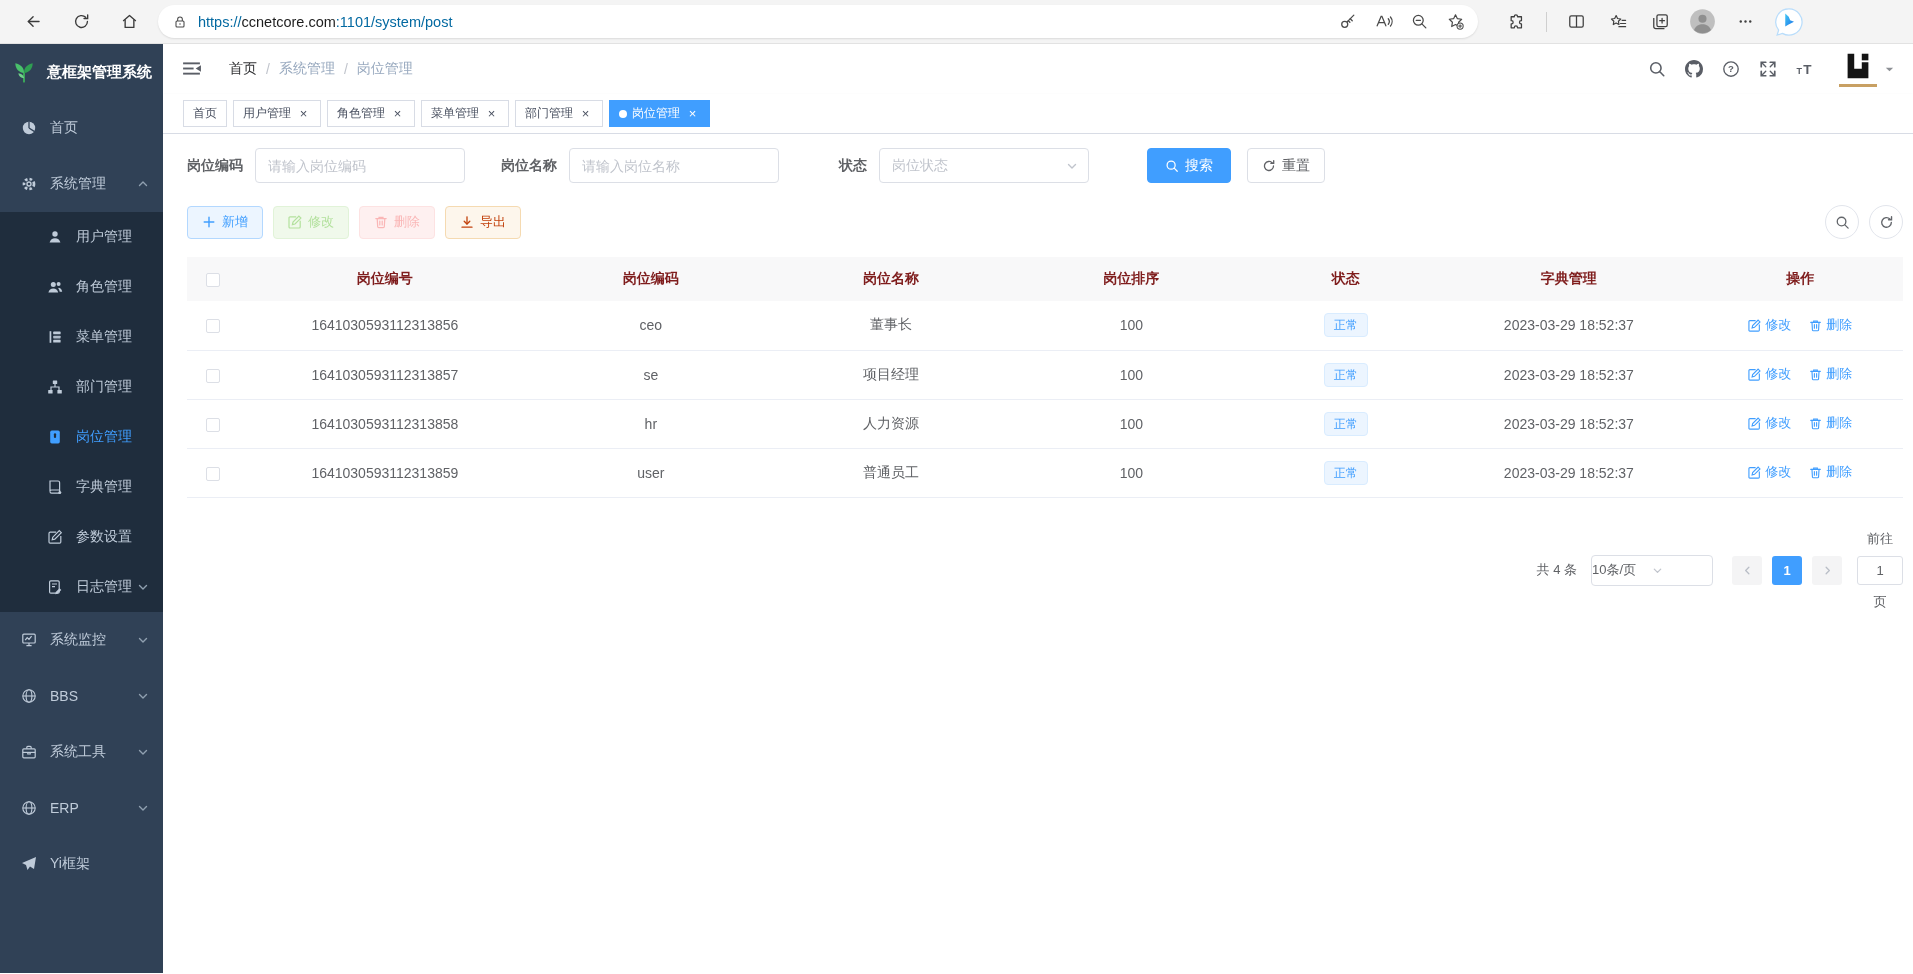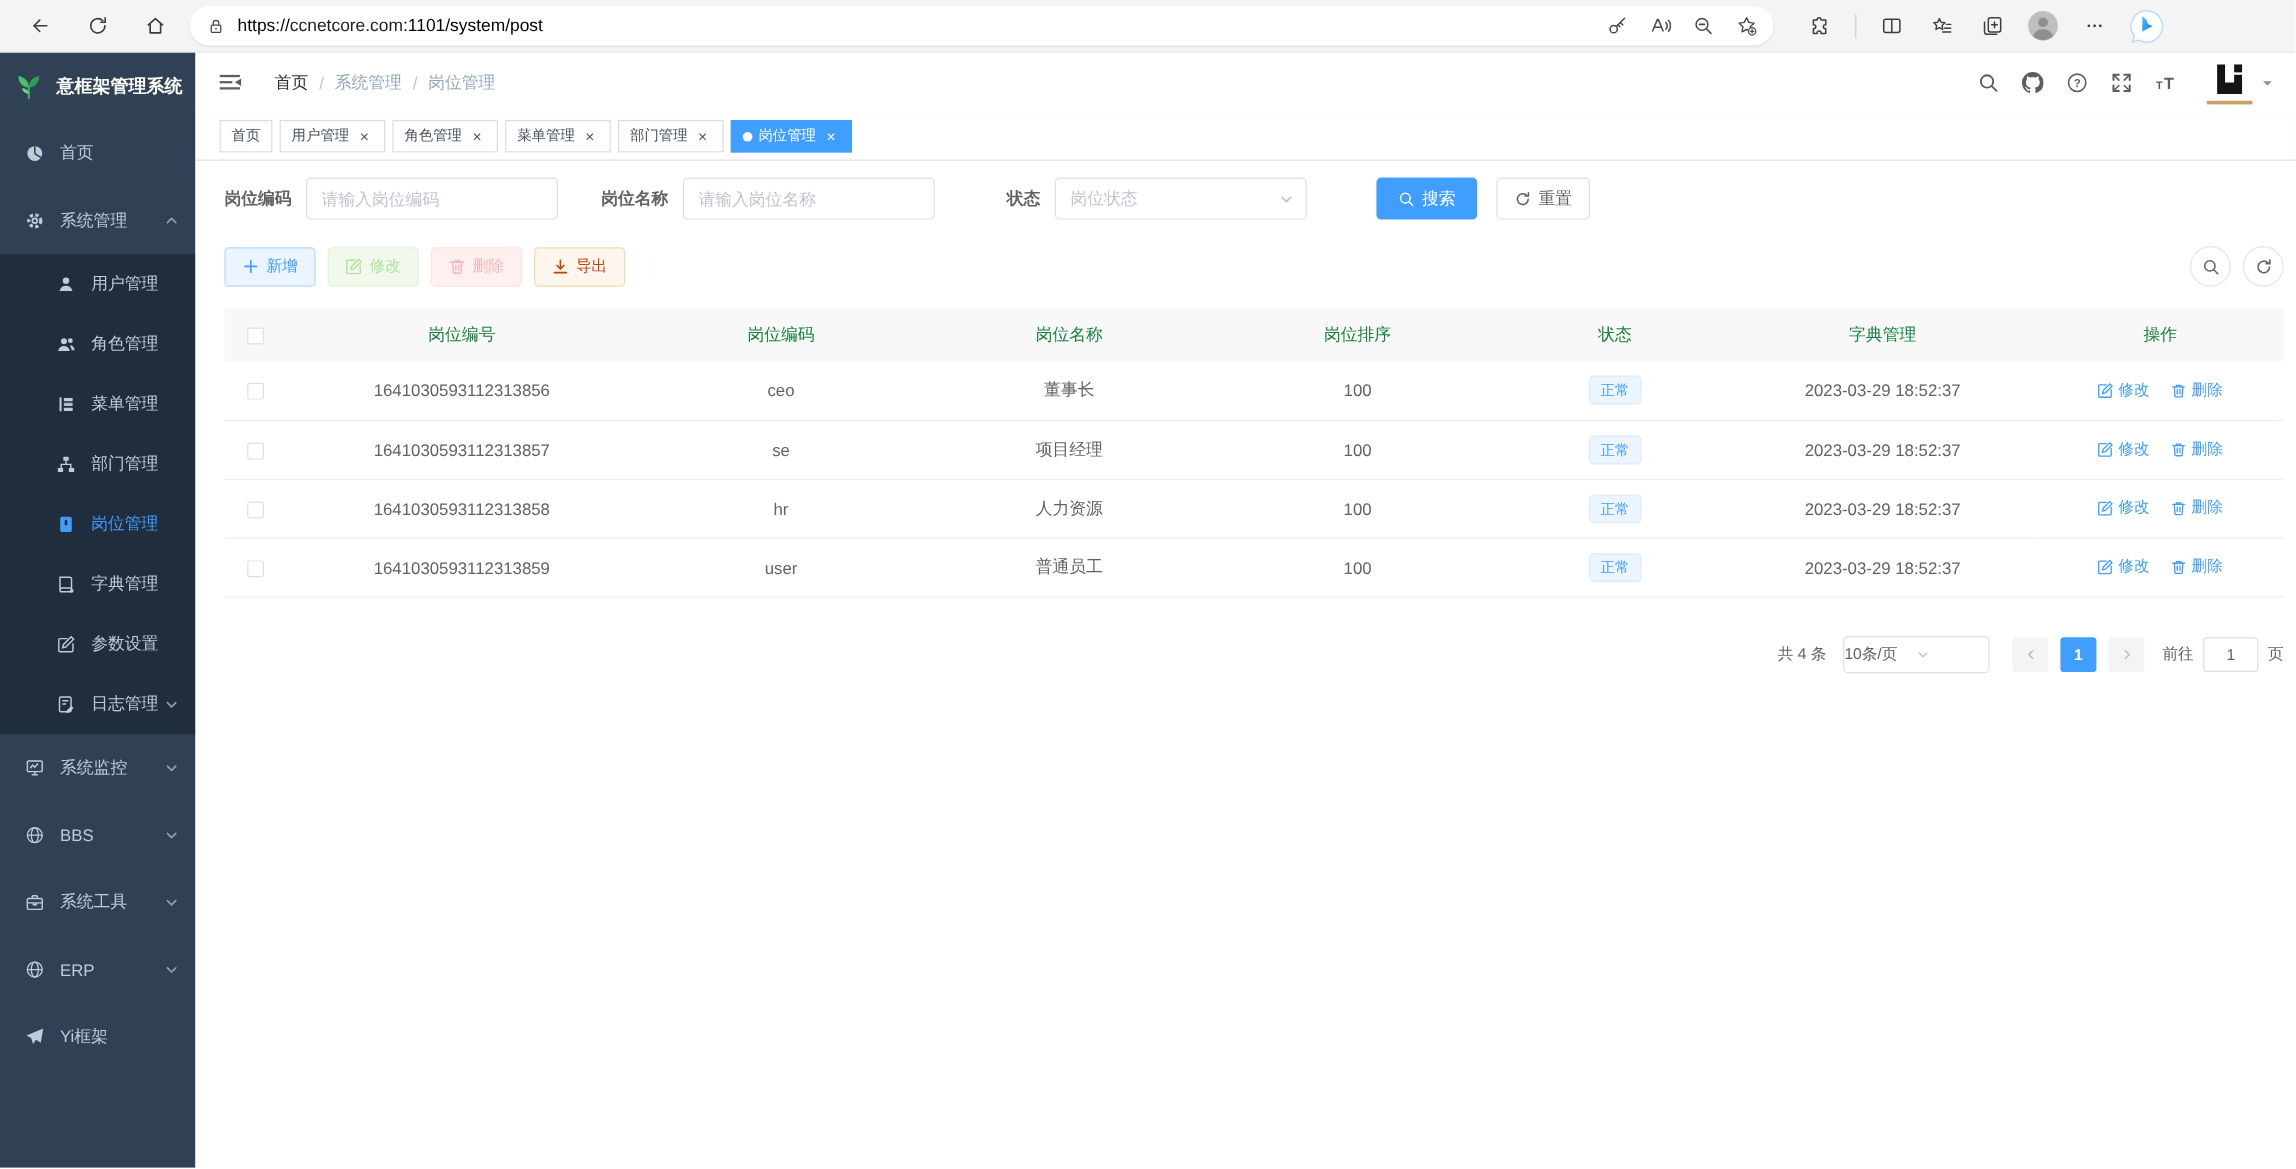--- a/index.html
+++ b/index.html
@@ -13,21 +13,21 @@
 
   
   .browser-bar{height:44px;background:#f4f4f4;border-bottom:1px solid #e2e2e2;display:flex;align-items:center;padding:0 10px;}
   .nav-group{display:flex;align-items:center;gap:26px;padding:0 18px 0 12px;}
   .b-icon{width:22px;height:22px;color:#3b3b3b;display:flex;align-items:center;justify-content:center;cursor:pointer;}
   .b-icon svg{width:19px;height:19px;}
   .url-pill{width:1320px;height:33px;background:#fff;border-radius:17px;display:flex;align-items:center;padding:0 8px 0 14px;box-shadow:0 1px 2px rgba(0,0,0,.10);}
   .url-pill .lock{width:16px;height:16px;color:#4a4a4a;}
   .url-pill .lock svg{width:16px;height:16px;}
   .url-text{flex:1;font-size:14.5px;color:#1d1d1d;margin-left:10px;white-space:nowrap;overflow:hidden;}
-  .url-text .dim{color:#000000;}
+  .url-text .dim{color:#0369a1;}
   .pill-icons{display:flex;align-items:center;gap:6px;}
   .pill-icons .b-icon{width:30px;height:28px;color:#4a4a4a;}
   .browser-right{display:flex;align-items:center;gap:16px;margin-left:26px;}
   .browser-right .b-icon{width:26px;height:26px;color:#3f3f3f;}
   .v-divider{width:1px;height:20px;background:#cfcfcf;}
   .b-avatar{width:27px;height:27px;}
   .b-avatar svg{width:27px;height:27px;}
   .bing{width:30px;height:30px;}
   .bing svg{width:30px;height:30px;}
 
@@ -95,37 +95,37 @@
   .btn-plain{height:33px;padding:0 14px;font-size:13px;margin-right:10px;border-radius:4px;}
   .btn-add{color:#409eff;background:#ecf5ff;border:1px solid #b3d8ff;}
   .btn-edit{color:#b3e19d;background:#f0f9eb;border:1px solid #e1f3d8;cursor:not-allowed;}
   .btn-del{color:#fab6b6;background:#fef0f0;border:1px solid #fde2e2;cursor:not-allowed;}
   .btn-export{color:#c2410c;background:#fdf6ec;border:1px solid #f5dab1;}
   .toolbar-right{margin-left:auto;display:flex;gap:10px;}
   .circle-btn{width:34px;height:34px;border-radius:50%;border:1px solid #e2e5ec;background:#fff;color:#63666b;display:flex;align-items:center;justify-content:center;cursor:pointer;}
   .circle-btn svg{width:15px;height:15px;}
 
   table{width:100%;border-collapse:collapse;margin-top:18px;table-layout:fixed;}
-  thead th{background:#f8f8f9;color:#15803d;font-size:14px;font-weight:normal;height:44px;text-align:center;}
+  thead th{background:#f8f8f9;color:#7f1d1d;font-size:14px;font-weight:bold;height:44px;text-align:center;}
   tbody td{height:49px;text-align:center;font-size:14px;color:#606266;border-bottom:1px solid #ebeef5;}
   .cb{width:14px;height:14px;border:1px solid #dcdfe6;border-radius:2px;display:inline-block;background:#fff;cursor:pointer;vertical-align:middle;}
   .badge{display:inline-block;background:#ecf5ff;border:1px solid #d9ecff;color:#409eff;font-size:12px;padding:2px 9px;border-radius:4px;line-height:1.5;}
   .op-link{color:#409eff;font-size:13px;cursor:pointer;display:inline-flex;align-items:center;gap:4px;margin:0 9px;}
   .op-link .op-ico{display:flex;}
   .op-link .op-ico svg{width:13px;height:13px;}
 
   .pagination{display:flex;align-items:center;justify-content:flex-end;margin-top:32px;font-size:13px;color:#606266;}
   .pg-total{margin-right:14px;}
   .pg-select{width:122px;height:31px;border:1px solid #dcdfe6;border-radius:4px;display:flex;align-items:center;gap:16px;cursor:pointer;margin-right:14px;background:#fff;}
   .pg-select .pg-chev{color:#c0c4cc;display:flex;}
   .pg-select .pg-chev svg{width:11px;height:11px;}
   .pg-btn{min-width:30px;height:29px;border-radius:3px;background:#f4f4f5;color:#b9bec7;display:flex;align-items:center;justify-content:center;margin:0 5px;cursor:pointer;}
   .pg-btn svg{width:11px;height:11px;}
   .pg-btn.num{background:#409eff;color:#fff;font-weight:bold;font-size:13px;}
-  .pg-goto{display:flex;align-items:center;gap:8px;margin-left:10px;}
+  .pg-goto{display:flex;align-items:center;gap:8px;margin-left:10px;flex-direction:column;}
   .pg-input{width:46px;height:29px;border:1px solid #dcdfe6;border-radius:3px;text-align:center;font-size:13px;color:#606266;outline:none;}
 </style>
 </head>
 <body>
 
 <div class="browser-bar">
   <div class="nav-group">
     <span class="b-icon">
         <svg viewBox="0 0 24 24" fill="none" stroke="currentColor" stroke-width="1.7" stroke-linecap="round" stroke-linejoin="round">
           <path d="M19 12H5.5"></path>

